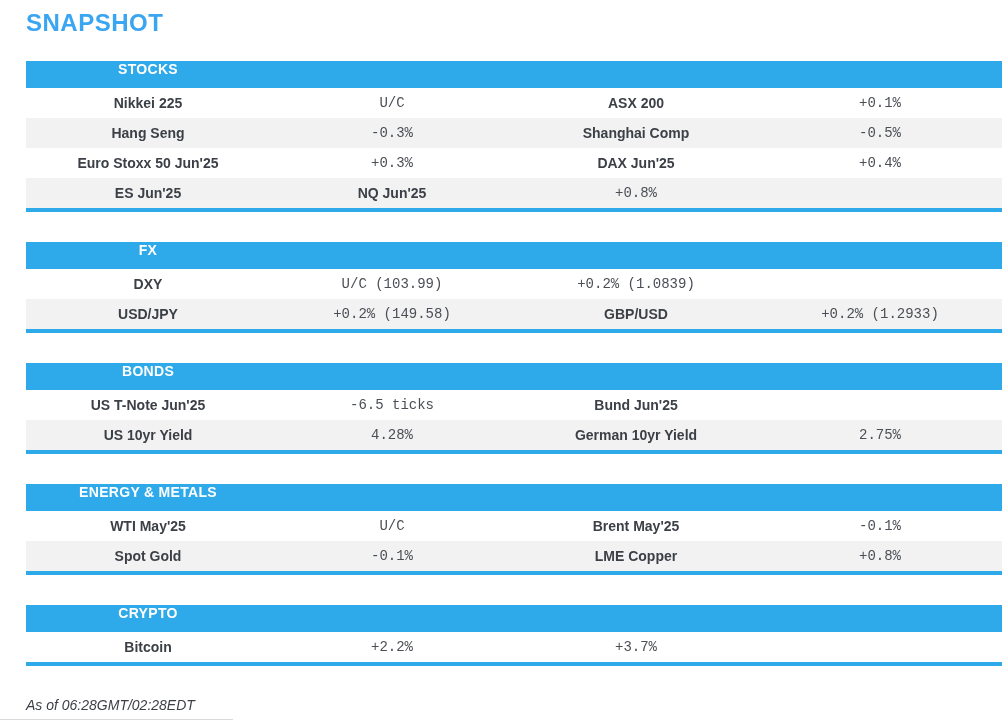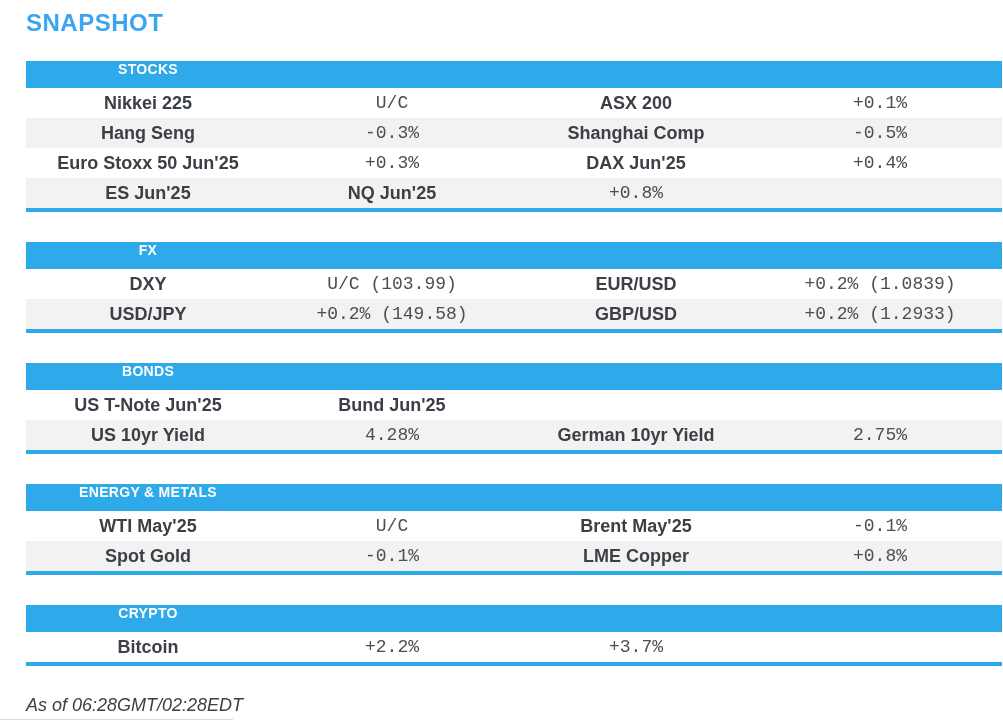--- a/index.html
+++ b/index.html
@@ -50,39 +50,39 @@
   .row {
     display: flex;
     height: 30px;
     align-items: center;
     background: #ffffff;
   }
   .row.alt { background: var(--alt-row); }
   .cell {
     width: 25%;
     text-align: center;
-    font-size: 18px;
+    font-size: 14px;
     line-height: 30px;
     white-space: nowrap;
   }
   .cell.name {
     font-weight: bold;
     color: var(--name-text);
   }
   .cell.value {
     font-weight: normal;
     color: var(--value-text);
     font-family: Liberation Mono, monospace;
   }
   .sec-bottombar {
     height: 4px;
     background: var(--accent);
   }
   .footer {
-    font-size: 18px;
+    font-size: 14px;
     font-style: italic;
     color: #3C3F45;
     margin-top: 0px;
     line-height: 18px;
   }
   .bottom-rule {
     position: absolute;
     left: 0;
     bottom: 4px;
     width: 233px;
@@ -124,37 +124,37 @@
         </div>
         <div class="sec-bottombar"></div>
       </section>
       <section class="section">
         <div class="sec-header">
           <div class="sec-label">FX</div>
         </div>
         <div class="row">
           <div class="cell name">DXY</div>
           <div class="cell value">U/C (103.99)</div>
-          <div class="cell name">EUR/USD</div>
           <div class="cell value">+0.2% (1.0839)</div>
         </div>
         <div class="row alt">
           <div class="cell name">USD/JPY</div>
           <div class="cell value">+0.2% (149.58)</div>
           <div class="cell name">GBP/USD</div>
           <div class="cell value">+0.2% (1.2933)</div>
         </div>
         <div class="sec-bottombar"></div>
       </section>
       <section class="section">
         <div class="sec-header">
           <div class="sec-label">BONDS</div>
         </div>
         <div class="row">
           <div class="cell name">US T-Note Jun'25</div>
+          <div class="cell value">-6.5 ticks</div>
           <div class="cell name">Bund Jun'25</div>
         </div>
         <div class="row alt">
           <div class="cell name">US 10yr Yield</div>
           <div class="cell value">4.28%</div>
           <div class="cell name">German 10yr Yield</div>
           <div class="cell value">2.75%</div>
         </div>
         <div class="sec-bottombar"></div>
       </section>

